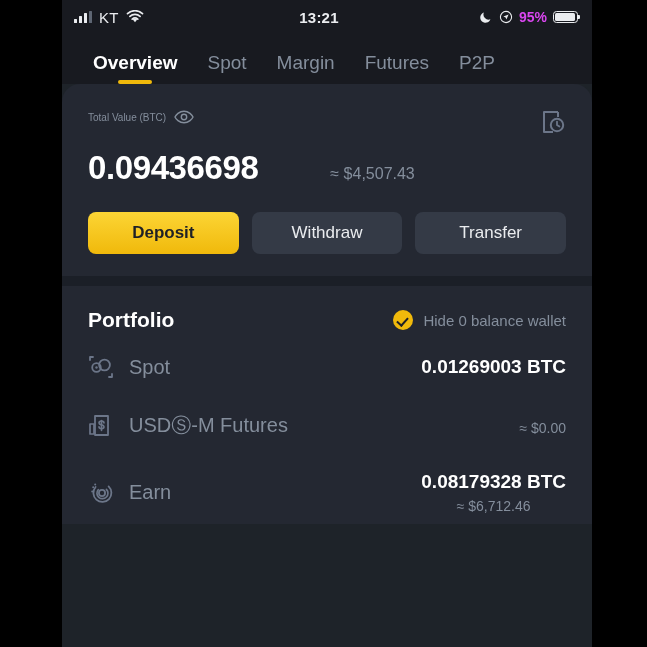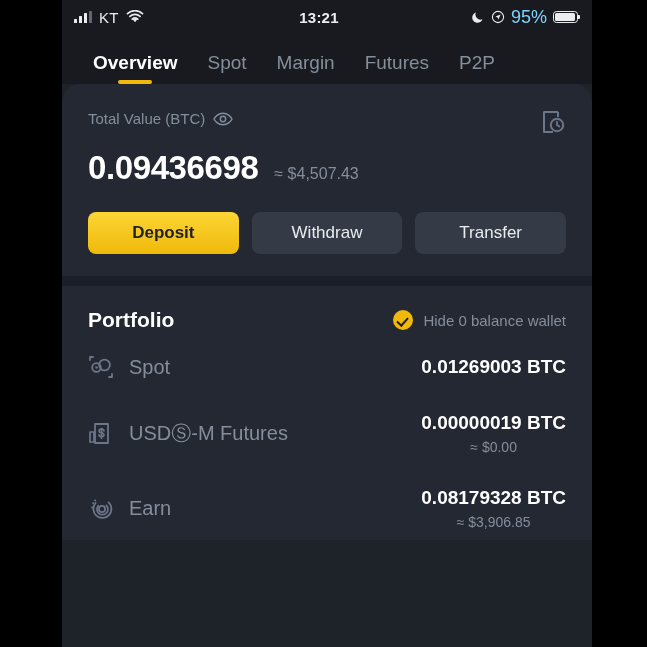--- a/index.html
+++ b/index.html
@@ -38,21 +38,21 @@
     text-align: center;
     font-size: 15px; font-weight: bold; color: #eaecef;
     letter-spacing: .2px;
     pointer-events: none;
   }
   .sb-right {
     margin-left: auto; display: flex; align-items: center; gap: 6px;
     position: relative; z-index: 2;
   }
   .carrier { font-size: 15px; color: #eaecef; letter-spacing: .2px; }
-  .bat-pct { font-size: 18px; color: #7dd3fc; }
+  .bat-pct { font-size: 14px; color: #d946ef; font-weight: bold; }
   .signal { display: flex; align-items: flex-end; gap: 2px; height: 12px; }
   .signal i { display: block; width: 3px; background: #eaecef; border-radius: .5px; }
   .signal i:nth-child(1){ height: 4px; }
   .signal i:nth-child(2){ height: 7px; }
   .signal i:nth-child(3){ height: 10px; }
   .signal i:nth-child(4){ height: 12px; background: #5e6673; }
   .battery {
     width: 25px; height: 12px; border: 1.4px solid #eaecef;
     border-radius: 3.5px; position: relative; padding: 1.4px;
   }
@@ -89,28 +89,28 @@
   
   .card {
     background: #242832;
     border-radius: 18px 18px 0 0;
     padding: 26px 26px 22px 26px;
     position: relative;
   }
   .card-top { display: flex; align-items: flex-start; }
   .tv-label {
     display: flex; align-items: center; gap: 8px;
-    color: #848e9c; font-size: 15px;
+    color: #848e9c; font-size: 10px;
   }
   .history-icon { margin-left: auto; margin-top: -2px; cursor: pointer; }
-  .value-row { display: flex; align-items: baseline; gap: 16px; margin-top: 9px; }
+  .value-row { display: flex; align-items: baseline; gap: 26px; margin-top: 9px; }
   .value-main {
     font-size: 33px; font-weight: bold; color: #ffffff; letter-spacing: -.4px;
   }
-  .value-approx { font-size: 16px; color: #848e9c; }
+  .value-approx { font-size: 16px; color: #848e9c; margin-left: 46px; }
 
   .actions { display: flex; gap: 13px; margin-top: 25px; }
   .btn {
     flex: 1; height: 42px; border-radius: 8px;
     display: flex; align-items: center; justify-content: center;
     font-size: 17px; font-weight: bold; cursor: pointer;
   }
   .btn.primary {
     background: linear-gradient(180deg,#fcd535 0%,#f0b90b 100%);
     color: #1e2026;
@@ -259,38 +259,37 @@
         <div class="row-left">
           <svg class="ico" viewBox="0 0 26 26">
             <path d="M2 11h4v10H2z" fill="none" stroke="#6c7689" stroke-width="1.7" stroke-linejoin="round"></path>
             <path d="M7 3h13v19H7z" fill="none" stroke="#6c7689" stroke-width="1.8" stroke-linejoin="round"></path>
             <path d="M13.5 7.5v10" stroke="#6c7689" stroke-width="1.6" stroke-linecap="round"></path>
             <path d="M16 10c0-1.2-1.2-1.9-2.5-1.9S11 8.8 11 10s1.2 1.6 2.5 1.9S16 12.6 16 13.8s-1.2 1.9-2.5 1.9S11 15 11 13.8" fill="none" stroke="#6c7689" stroke-width="1.6" stroke-linecap="round"></path>
           </svg>
           <span class="row-label">USDⓈ-M Futures</span>
         </div>
         <div class="row-right">
-          <div class="row-amt">0.00000019 BTC</div>
           <div class="row-usd">≈ $0.00</div>
         </div>
       </div>
 
       <div class="row">
         <div class="row-left">
           <svg class="ico" viewBox="0 0 26 26">
             <circle cx="14" cy="13" r="3.1" fill="none" stroke="#6c7689" stroke-width="1.8"></circle>
             <path d="M20.6 6.4a9 9 0 1 1-13 .6" fill="none" stroke="#6c7689" stroke-width="1.8" stroke-linecap="round"></path>
             <path d="M18.4 9.4a5.5 5.5 0 1 1-8.2.3" fill="none" stroke="#6c7689" stroke-width="1.7" stroke-linecap="round"></path>
             <circle cx="5.2" cy="7.2" r="1" fill="#6c7689"></circle>
             <circle cx="4.2" cy="11.4" r="1" fill="#6c7689"></circle>
             <circle cx="7.2" cy="4.4" r="1" fill="#6c7689"></circle>
           </svg>
           <span class="row-label">Earn</span>
         </div>
         <div class="row-right">
           <div class="row-amt">0.08179328 BTC</div>
-          <div class="row-usd">≈ $3,906.85</div>
+          <div class="row-usd">≈ $6,712.46</div>
         </div>
       </div>
     </div>
 
   </div>
 </div>
 
 </body></html>

